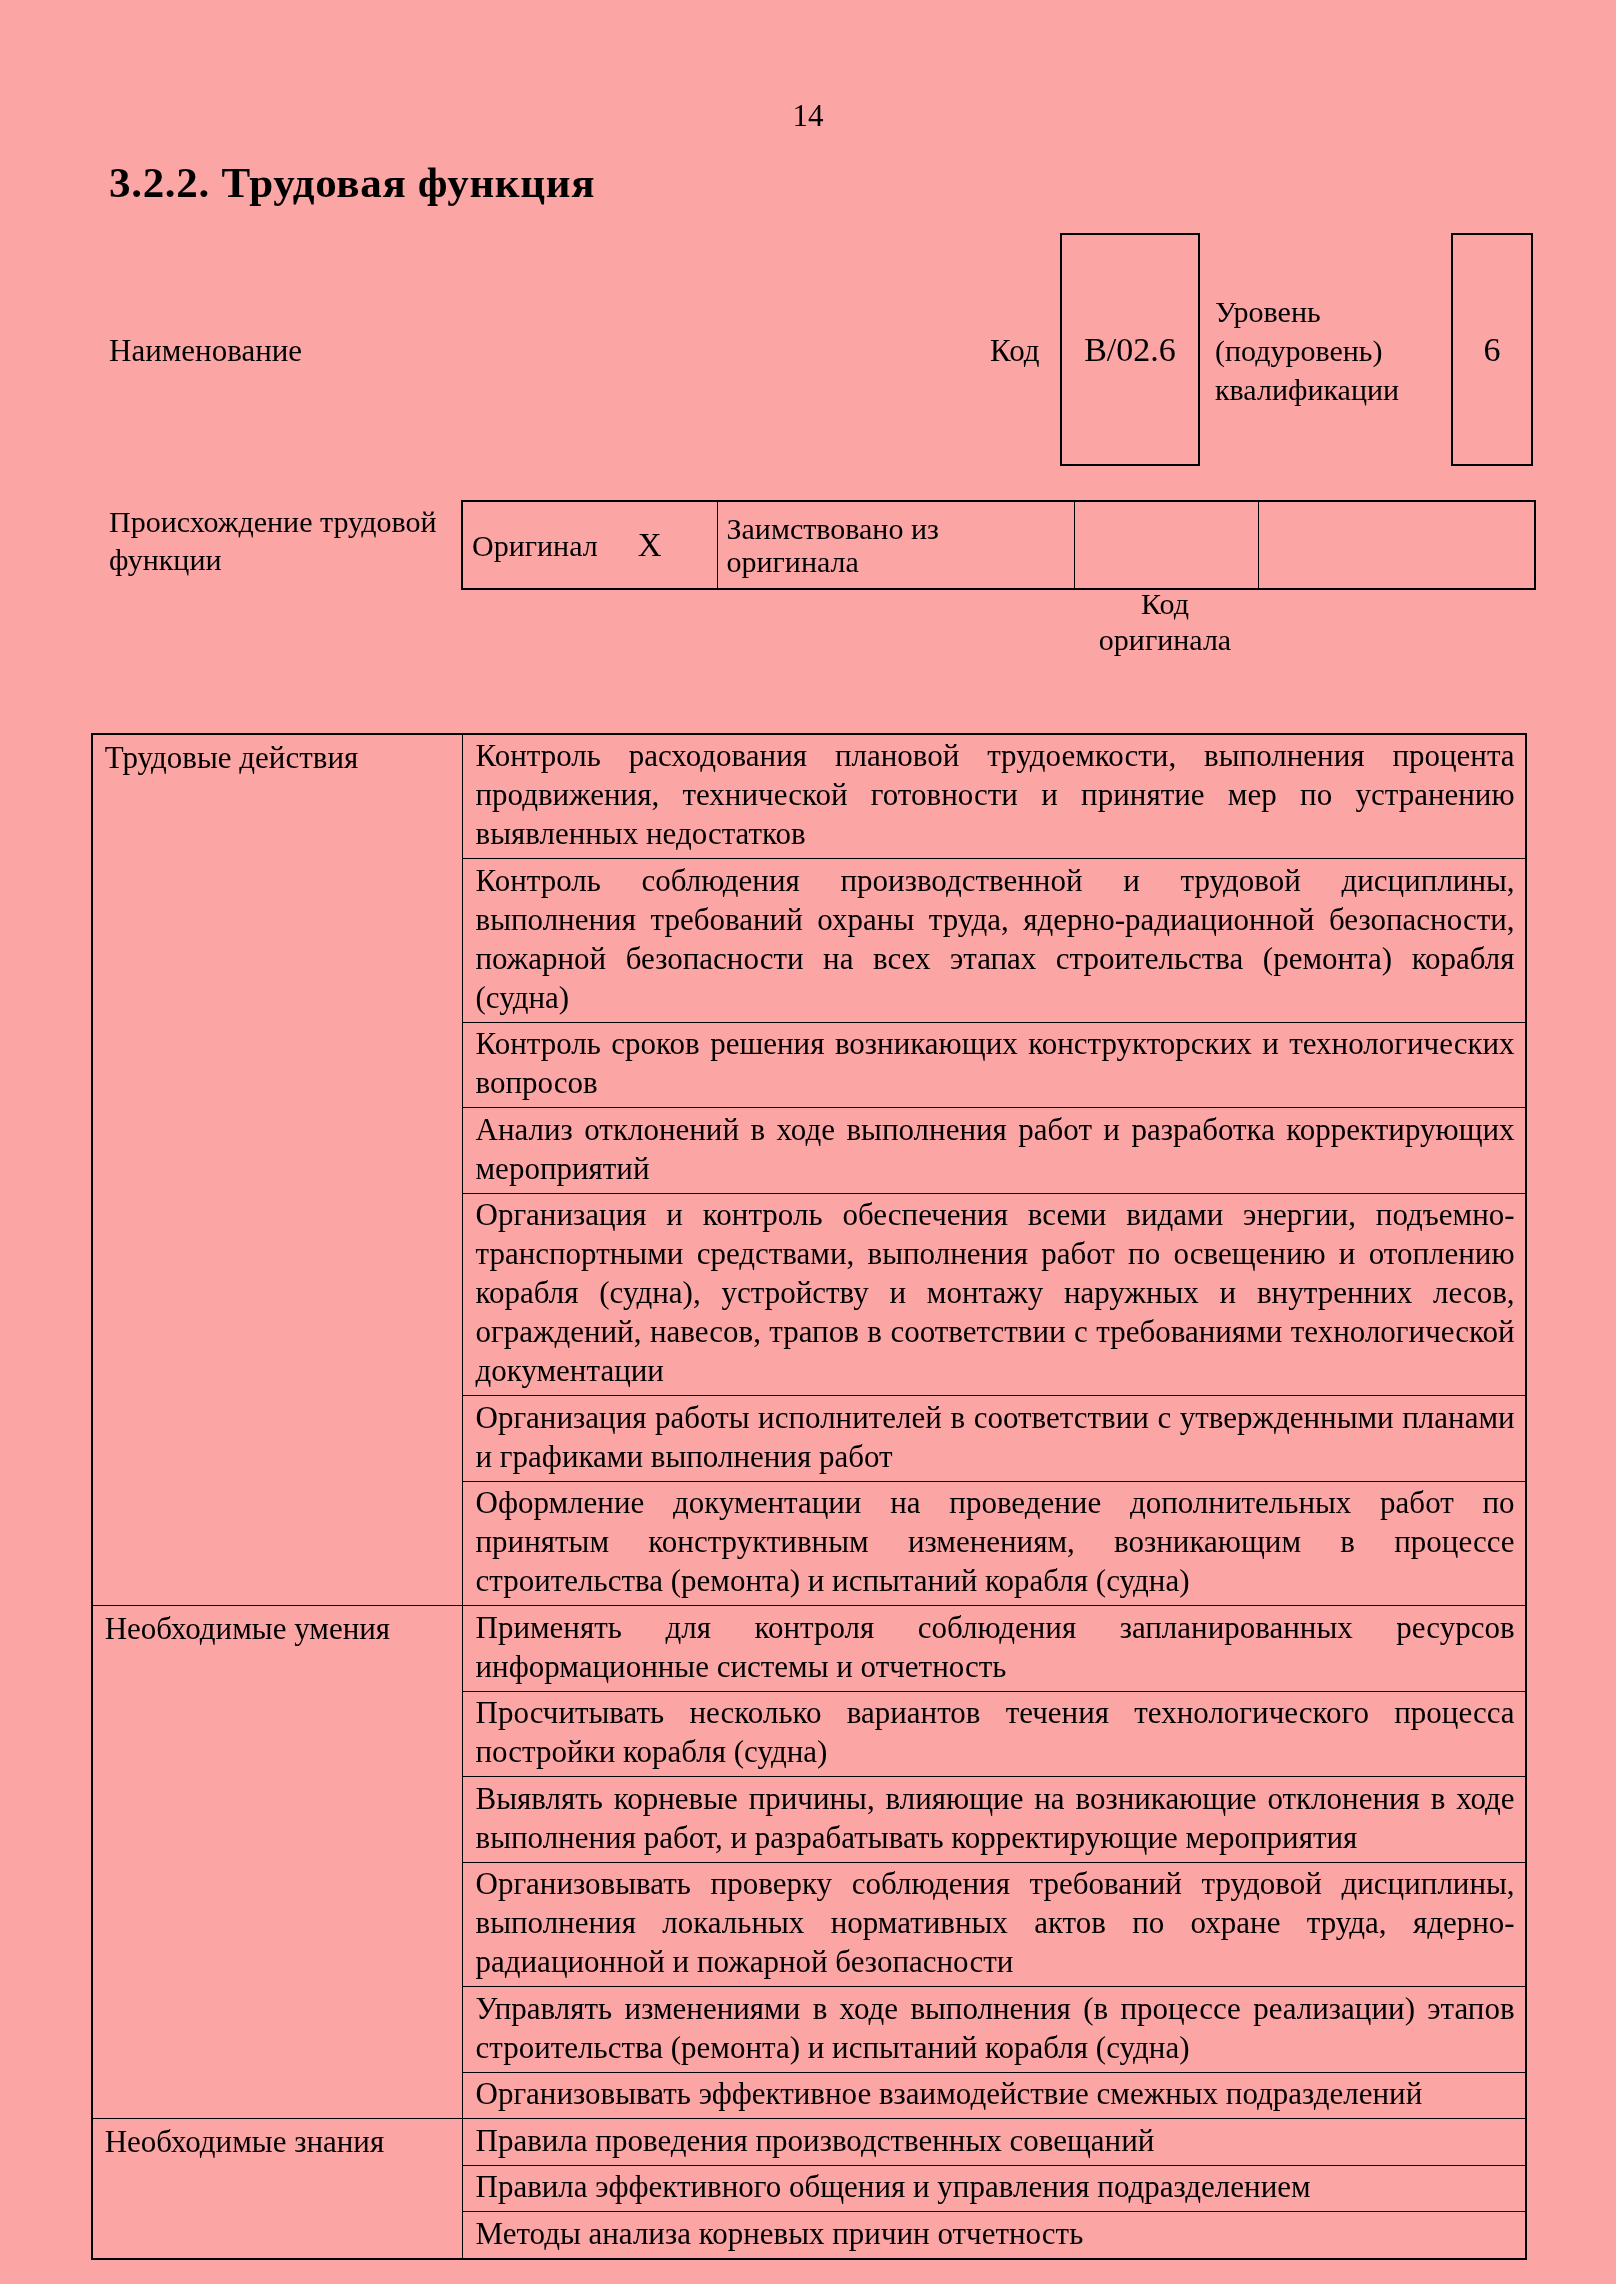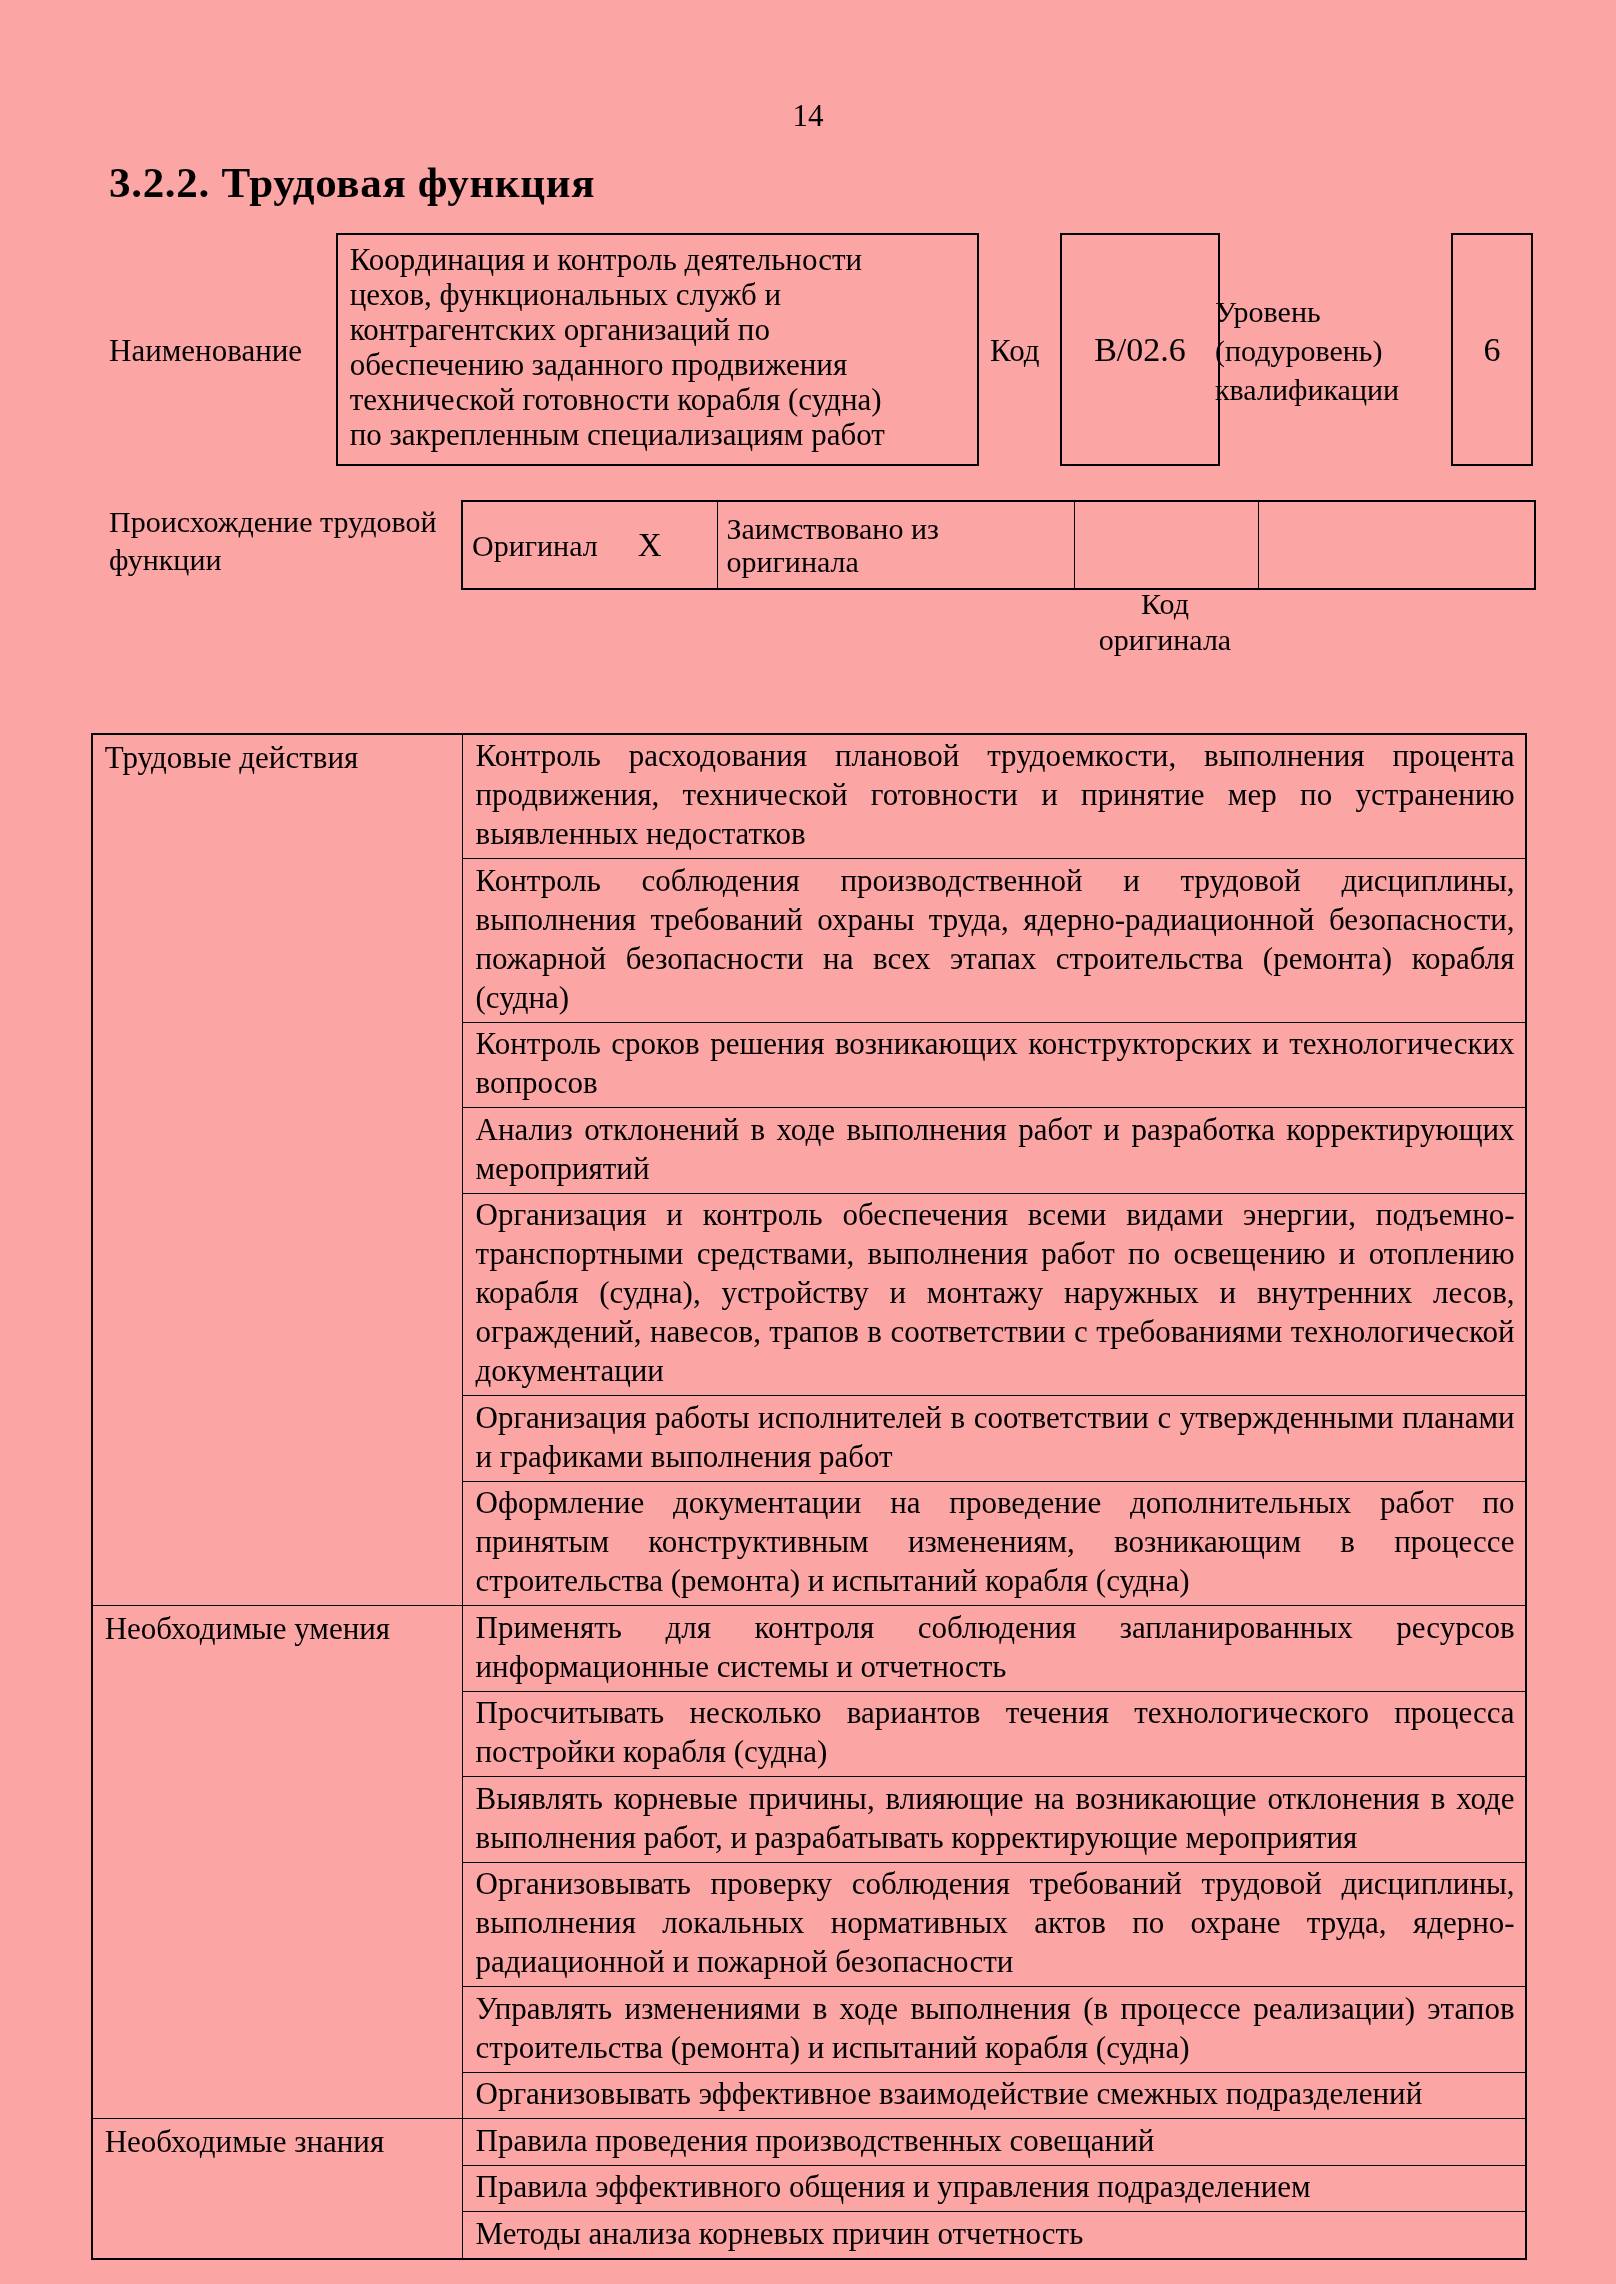--- a/index.html
+++ b/index.html
@@ -36,21 +36,21 @@
     left: 336px; top: 233px; width: 643px; height: 233px;
     border: 2px solid #000;
     box-sizing: border-box;
     padding: 6.5px 11.7px;
     font-size: 31px;
     line-height: 35px;
     white-space: pre-line;
   }
   .kod-label { left: 990px; top: 333px; font-size: 31px; }
   .kod-box {
-    left: 1060px; top: 233px; width: 160px; height: 233px;
+    left: 1060px; top: 233px; width: 140px; height: 233px;
     border: 2px solid #000;
     box-sizing: border-box;
     display: flex; align-items: center; justify-content: center;
     font-size: 34px;
   }
   .level-label {
     left: 1215px; top: 292px; width: 234px;
     text-align: left;
     font-size: 30px;
     line-height: 39px;
@@ -130,26 +130,20 @@
 </head>
 <body>
 
 <div class="page">
 
   <div class="abs page-number">14</div>
 
   <div class="abs heading">3.2.2. Трудовая функция</div>
 
   <div class="abs naming-label">Наименование</div>
-  <div class="abs name-box">Координация и контроль деятельности
-цехов, функциональных служб и
-контрагентских организаций по
-обеспечению заданного продвижения
-технической готовности корабля (судна)
-по закрепленным специализациям работ</div>
   <div class="abs kod-label">Код</div>
   <div class="abs kod-box">В/02.6</div>
   <div class="abs level-label">Уровень (подуровень) квалификации</div>
   <div class="abs level-box">6</div>
 
   <div class="abs origin-label">Происхождение трудовой функции</div>
 
   <table class="origin-table">
     <colgroup>
       <col style="width:255px">

